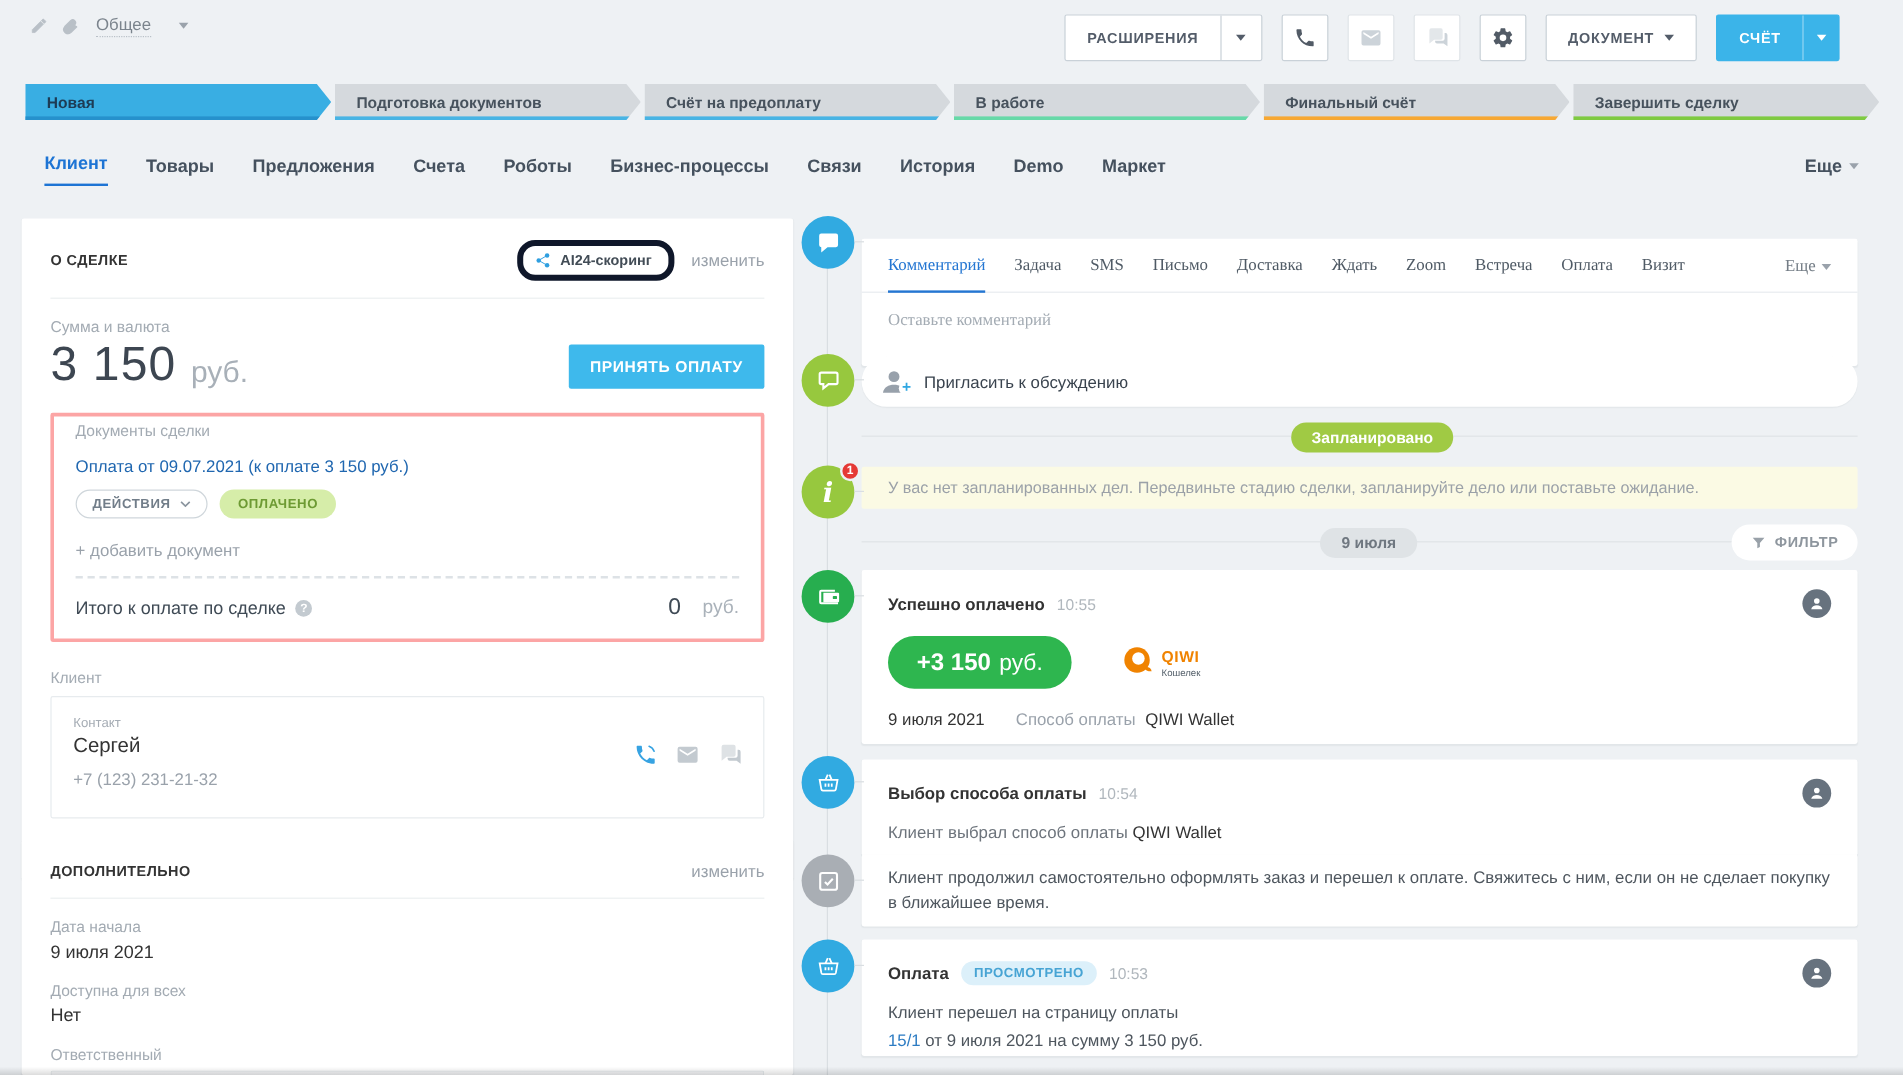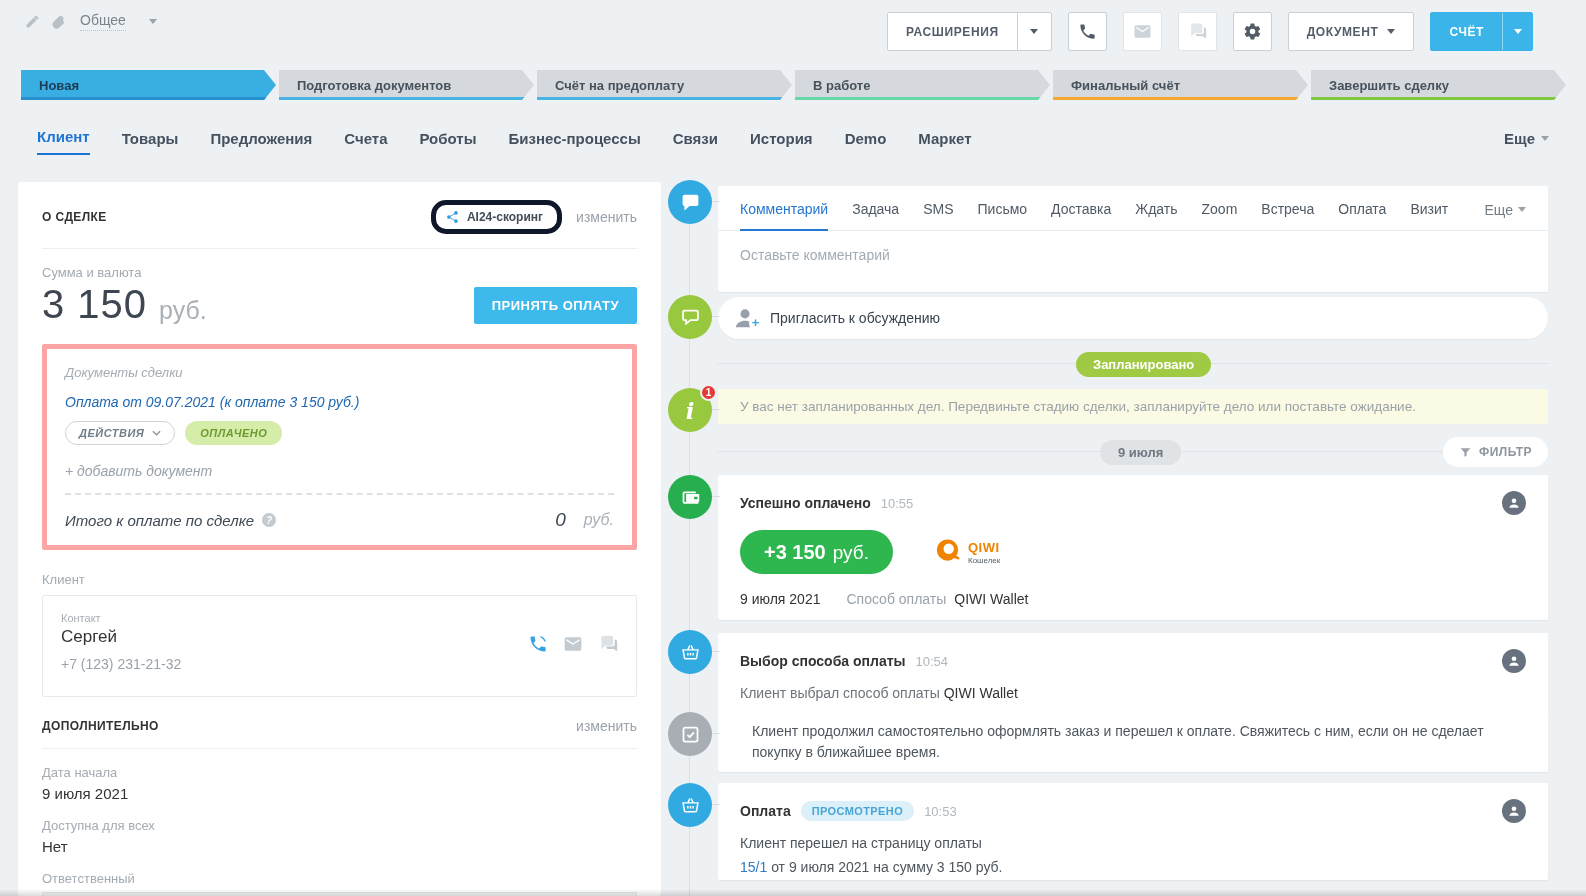--- a/index.html
+++ b/index.html
@@ -52,21 +52,21 @@
   .scoring { display:inline-flex; align-items:center; gap:7px; border:5px solid #0f172a; border-radius:15px; padding:5px 14px 5px 10px; font-size:12px; font-weight:bold; color:#424c56; cursor:pointer; }
   .edit-link { font-size:14px; color:#9aa2ab; margin-left:14px; cursor:pointer; }
   .sec-div { border-top:1px solid #eceff1; margin:14px 0 0; }
 
   .fld-label { font-size:13px; color:#a3abb3; }
   .amount-row { display:flex; align-items:flex-end; margin-top:4px; }
   .amount-val { font-size:40px; font-weight:300; color:#3d4651; line-height:1; letter-spacing:1px; }
   .amount-cur { font-size:25px; color:#a8b0b8; margin-left:12px; line-height:1.1; }
   .pay-btn { margin-left:auto; background:#3eb9ec; color:#fff; font-size:13px; font-weight:bold; letter-spacing:.5px; border:none; border-radius:2px; padding:11px 18px; cursor:pointer; }
 
-  .docs-box { border:5px solid #fca5a5; border-radius:2px; margin-top:20px; padding:16px 18px 14px;font-style:italic; }
+  .docs-box { border:3px solid #fca5a5; border-radius:2px; margin-top:20px; padding:4px 18px 14px; }
   .doc-link { display:inline-block; margin-top:14px; font-size:14px; color:#2067b0; cursor:pointer; }
   .pill-row { display:flex; align-items:center; gap:10px; margin-top:10px; }
   .actions-pill { display:inline-flex; align-items:center; gap:8px; border:1px solid #cfd6db; border-radius:15px; padding:5px 13px; font-size:11px; font-weight:bold; letter-spacing:.5px; color:#717d89; text-transform:uppercase; cursor:pointer; }
   .paid-pill { background:#d6eda9; color:#6d9a33; border-radius:15px; padding:6px 15px; font-size:11px; font-weight:bold; letter-spacing:.5px; }
   .add-doc { margin-top:18px; font-size:14px; color:#9aa2ab; cursor:pointer; }
   .dash-div { border-top:2px dashed #dde2e6; margin:14px 0 14px; }
   .total-row { display:flex; align-items:center;gap:12px; }
   .total-lbl { font-size:15px; color:#3f4a55; display:flex; align-items:center; gap:8px; }
   .qmark { width:14px; height:14px; border-radius:50%; background:#c3cad0; color:#fff; font-size:10px; font-weight:bold; display:inline-flex; align-items:center; justify-content:center; }
   .total-val { margin-left:auto; font-size:19px; color:#3f4a55; }
@@ -92,21 +92,21 @@
   
   .rail { position:absolute; left:689px; top:202px; bottom:0; width:1px; background:#d9dee2; }
   .tl-icon { position:absolute; left:668px; width:44px; height:44px; border-radius:50%; display:flex; align-items:center; justify-content:center; z-index:2; }
   .tl-icon svg { width:21px; height:21px; }
   .tl-icon .conn { position:absolute; left:44px; top:21px; width:8px; height:1px; background:#d9dee2; }
   .c-blue { background:#31aae1; } .c-lime { background:#97c83e; } .c-green { background:#27ae4f; } .c-gray { background:#a9aeb4; }
   .tl-badge { position:absolute; top:-4px; right:-5px; min-width:17px; height:17px; border-radius:9px; background:#e53935; border:2px solid #eef1f4; color:#fff; font-size:10px; font-weight:bold; display:flex; align-items:center; justify-content:center; padding:0 3px; }
   .info-i { color:#fff; font-family:"DejaVu Serif", serif; font-size:23px; font-weight:bold; font-style:italic; line-height:1; }
 
   .rcard { position:absolute; left:718px; width:830px; background:#fff; border-radius:2px; box-shadow:0 1px 1px rgba(50,60,70,.06); }
-  .tl-tabs-card { top:186px; height:106px; }
+  .tl-tabs-card { top:199px; height:106px;font-family:Liberation Serif, serif; }
   .tl-tabs { display:flex; gap:24px; padding:15px 22px 0; border-bottom:1px solid #e8ecef; font-size:14px; color:#4f5a65; }
   .tl-tab { padding-bottom:12px; cursor:pointer; white-space:nowrap; }
   .tl-tab.active { color:#2476d2; border-bottom:2px solid #2476d2; margin-bottom:-1px; }
   .tl-tab-more { margin-left:auto; color:#747d86; display:flex; align-items:center; gap:5px; cursor:pointer; padding-bottom:12px; }
   .tl-placeholder { padding:16px 22px; font-size:14px; color:#a3abb3; cursor:text; }
 
   .invite-card { top:297px; height:42px; border-radius:21px; display:flex; align-items:center; padding:0 14px; gap:12px; cursor:pointer; }
   .inv-ava { position:relative; width:26px; height:26px; }
   .inv-ava svg { width:26px; height:26px; fill:#98a1ab; }
   .inv-plus { position:absolute; right:-4px; bottom:1px; width:13px; height:13px; border-radius:50%; background:#fff; color:#2fa7e2; font-size:13px; font-weight:bold; line-height:12px; text-align:center; }
@@ -138,21 +138,21 @@
   .money-pill .mc { font-size:19px; }
   .qiwi { display:flex; align-items:center; gap:6px; }
   .qiwi-txt .q1 { font-size:13px; font-weight:bold; color:#f08300; letter-spacing:.5px; }
   .qiwi-txt .q2 { font-size:8px; color:#55606b; margin-top:1px; }
   .ev-foot { display:flex; align-items:center; gap:26px; margin-top:17px; font-size:14px; }
   .ev-foot .d { color:#333; }
   .ev-foot .ml { color:#9aa2ab; }
   .ev-foot .mv2 { color:#333; margin-left:-18px; }
   .ev-text { font-size:14px; color:#6d747c; margin-top:12px; }
   .ev-text b { color:#333; font-weight:normal; }
-  .ev-text2 { font-size:14px; color:#4e565e; line-height:1.5;margin-left:12px; }
+  .ev-text2 { font-size:14px; color:#4e565e; line-height:1.5; }
   .ev-line2 { font-size:14px; color:#4e565e; margin-top:8px; }
   .ev-line2 a { color:#2d7cc3; text-decoration:none; cursor:pointer; }
 
   .bottom-fade { position:absolute; left:0; right:0; bottom:0; height:7px; background:linear-gradient(rgba(0,0,0,0), rgba(0,0,0,.14)); pointer-events:none; }
 </style>
 </head>
 <body>
 
 <div class="page">
 

